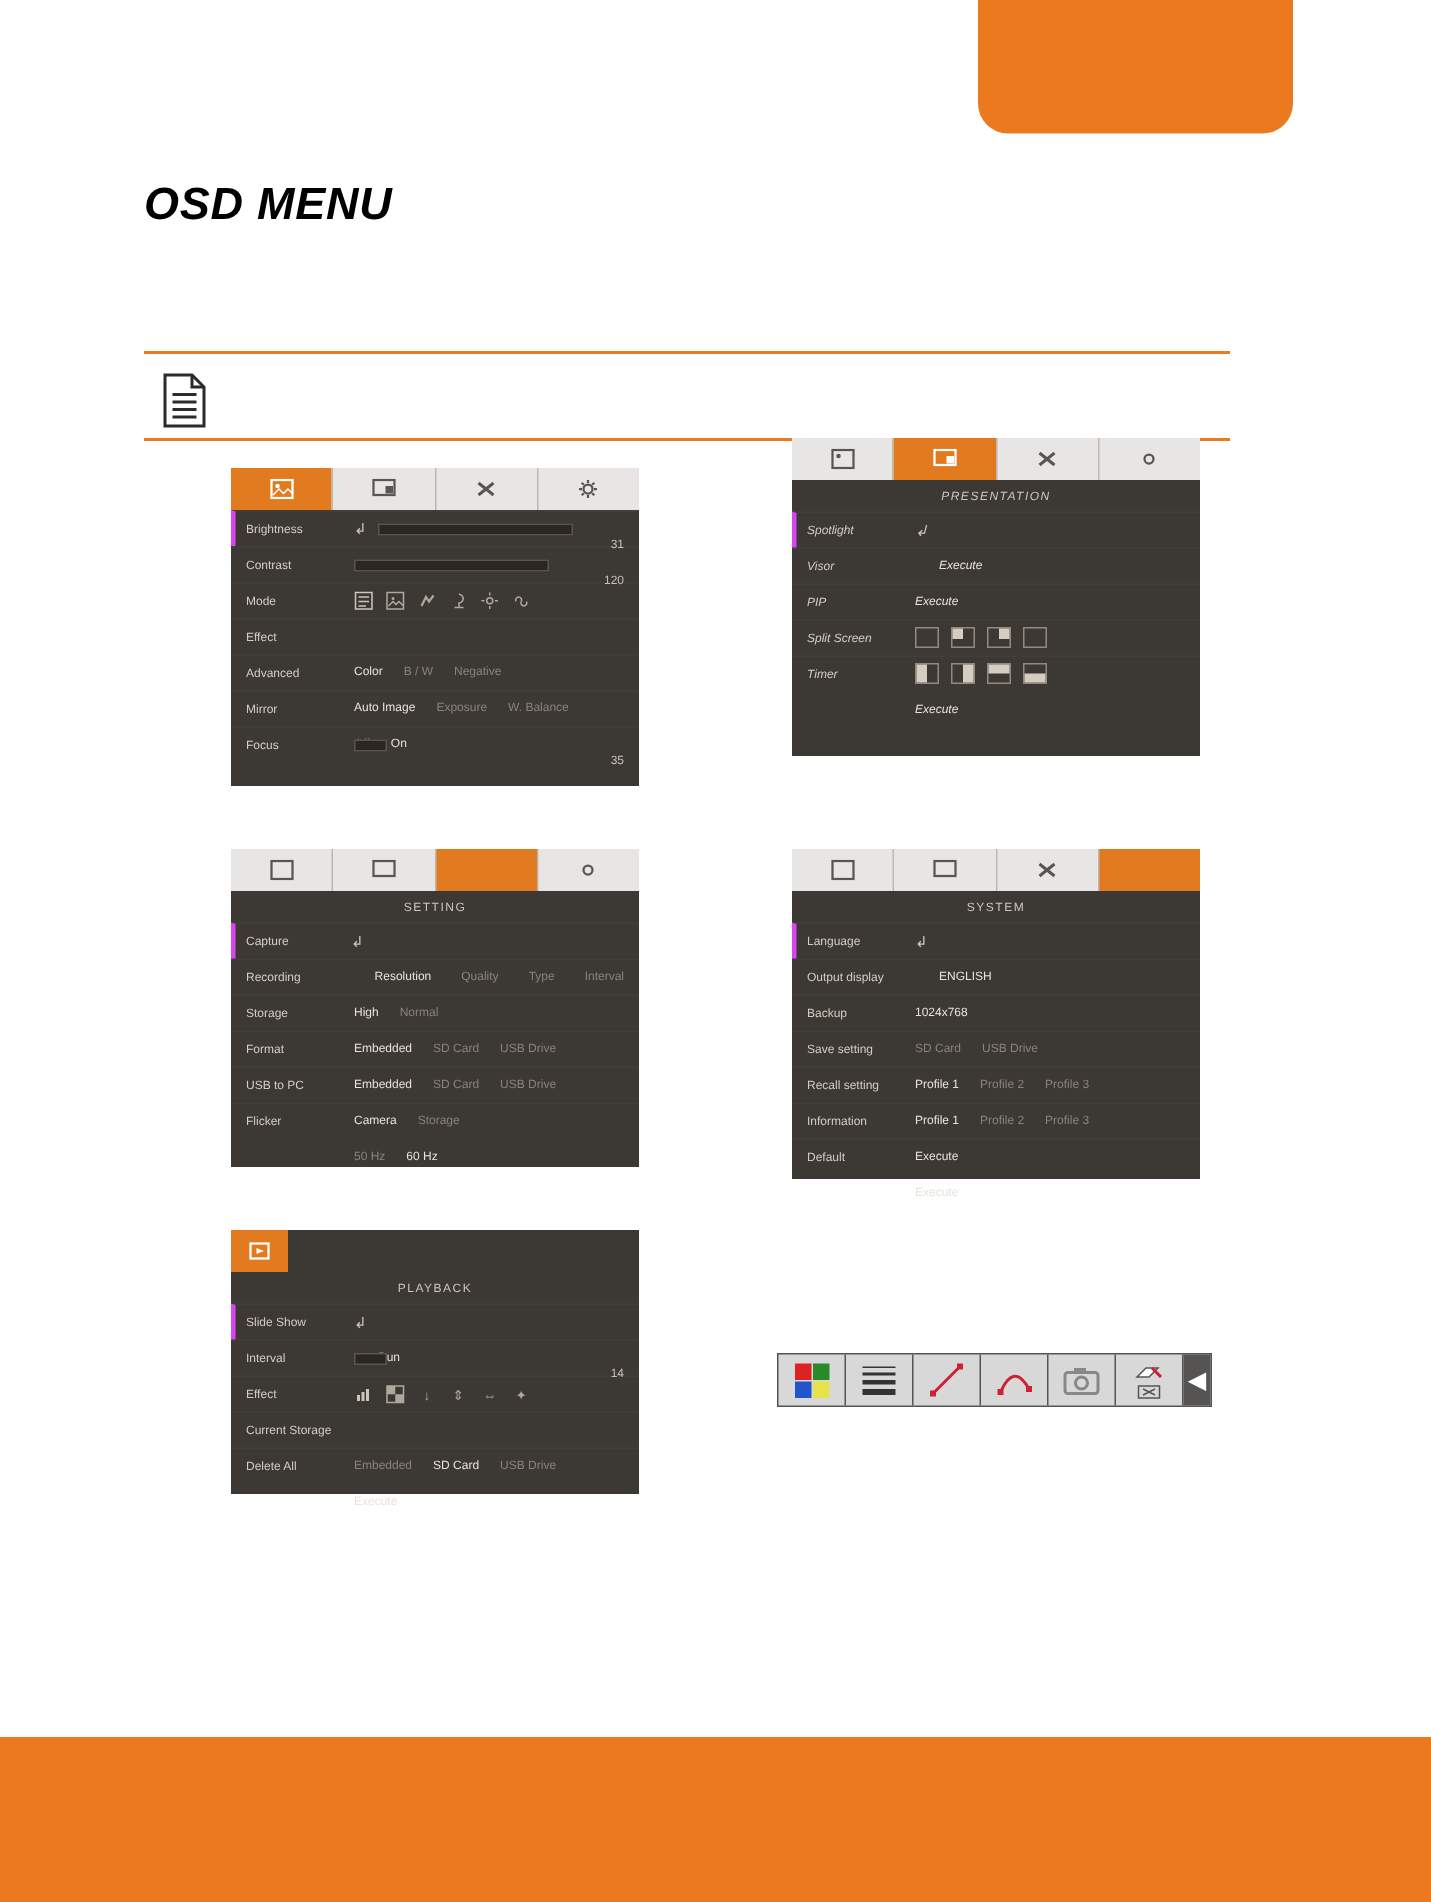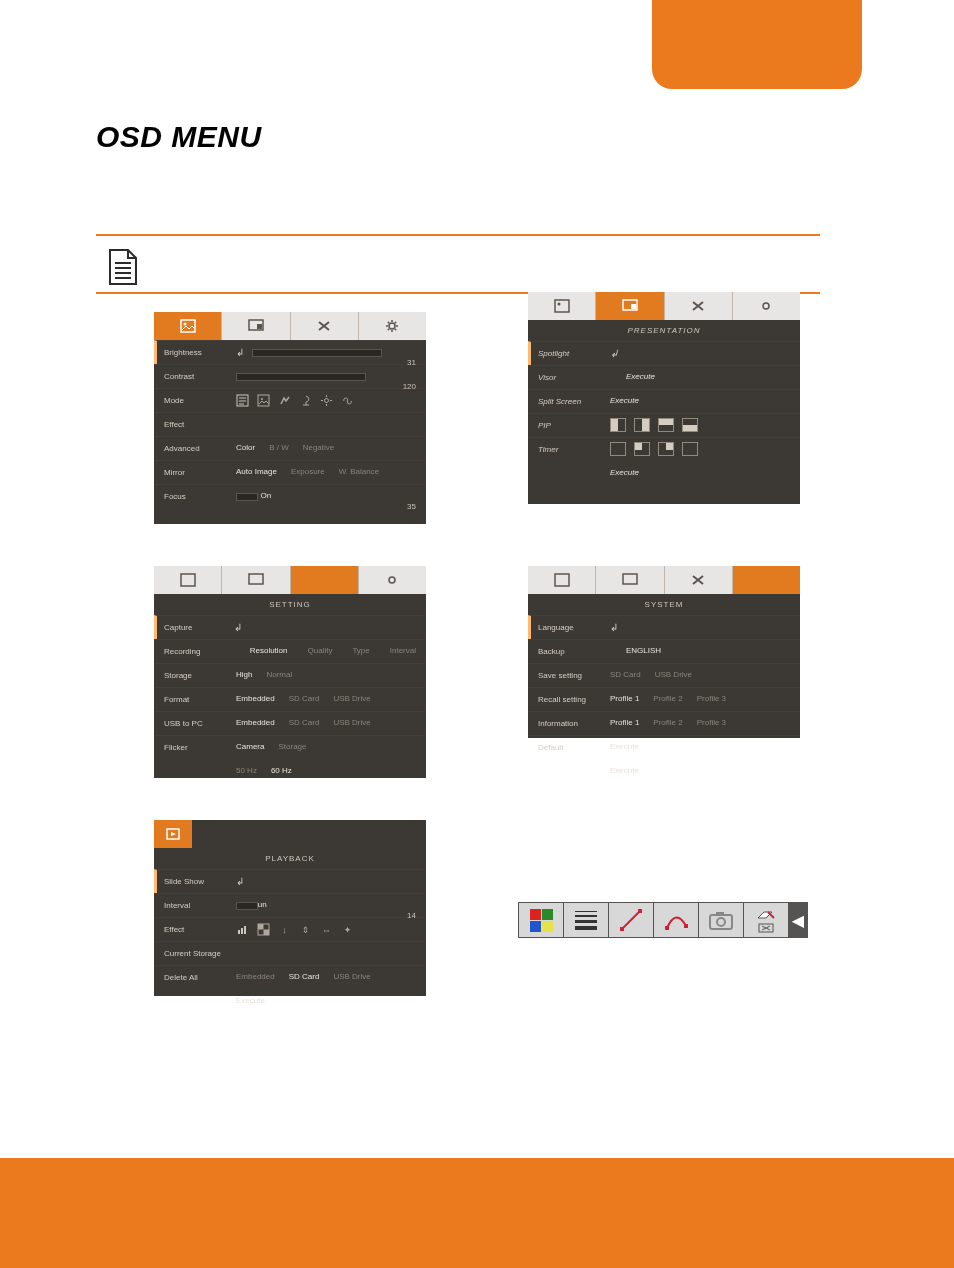--- a/index.html
+++ b/index.html
@@ -80,21 +80,21 @@
     height: 24px;
     padding: 0 10px;
     border-top: 1px solid rgba(255,255,255,0.03);
   }
   .row .label {
     width: 72px;
     font-size: 8px;
     color: #d6cdc2;
   }
   .row.sel {
-    border-left: 3px solid #fdba74;
+    border-left: 3px solid #d946ef;
     padding-left: 7px;
   }
   .row .vals {
     flex: 1;
     display: flex;
     gap: 14px;
     font-size: 8px;
     color: #8a837a;
     margin-top: 46px;
   }
@@ -347,58 +347,58 @@
         <span class="active">Execute</span>
       </div>
   </div>
   <div class="row">
     <span class="label">Visor</span>
     <div class="vals">
         <span class="active">Execute</span>
       </div>
   </div>
   <div class="row">
+    <span class="label">PIP</span>
+    <div class="vals" style="gap:8px;">
+      <span class="split-icon">
+          <span class="half"></span>
+          <span class="half" style="align-self:flex-end;height:60%;"></span>
+        </span>
+      <span class="split-icon">
+          <span class="half fill" style="height:60%;"></span>
+          <span class="half"></span>
+        </span>
+      <span class="split-icon">
+          <span class="half"></span>
+          <span class="half fill" style="height:60%;"></span>
+        </span>
+      <span class="split-icon">
+          <span class="half"></span>
+          <span class="half"></span>
+        </span>
+    </div>
+  </div>
+  <div class="row">
     <span class="label">Split Screen</span>
     <div class="vals" style="gap:8px;">
       <span class="split-icon">
           <span class="half fill"></span>
           <span class="half"></span>
         </span>
       <span class="split-icon">
           <span class="half"></span>
           <span class="half fill"></span>
         </span>
       <span class="split-icon" style="flex-direction:column">
           <span class="half fill"></span>
           <span class="half"></span>
         </span>
       <span class="split-icon" style="flex-direction:column">
           <span class="half"></span>
           <span class="half fill"></span>
-        </span>
-    </div>
-  </div>
-  <div class="row">
-    <span class="label">PIP</span>
-    <div class="vals" style="gap:8px;">
-      <span class="split-icon">
-          <span class="half"></span>
-          <span class="half" style="align-self:flex-end;height:60%;"></span>
-        </span>
-      <span class="split-icon">
-          <span class="half fill" style="height:60%;"></span>
-          <span class="half"></span>
-        </span>
-      <span class="split-icon">
-          <span class="half"></span>
-          <span class="half fill" style="height:60%;"></span>
-        </span>
-      <span class="split-icon">
-          <span class="half"></span>
-          <span class="half"></span>
         </span>
     </div>
   </div>
   <div class="row">
     <span class="label">Timer</span>
     <div class="vals">
         <span class="active">Execute</span>
       </div>
   </div>
 </div>
@@ -470,21 +470,21 @@
   </div>
   <div class="row">
     <span class="label">Flicker</span>
     <div class="vals">
         <span>50 Hz</span>
         <span class="active">60 Hz</span>
       </div>
   </div>
 </div>
 
-<div class="panel" style="left:528px; top:566px; height:172px;">
+<div class="panel" style="left:528px; top:566px; height:220px;">
   <div class="tabbar">
     <div class="tab">
         <svg width="16" height="14">
           <rect x="1" y="1" width="14" height="12" fill="none" stroke="#5a5550" stroke-width="1.5"></rect>
         </svg>
       </div>
     <div class="tab">
         <svg width="16" height="14">
           <rect x="1" y="1" width="14" height="10" fill="none" stroke="#5a5550" stroke-width="1.5"></rect>
         </svg>
@@ -506,20 +506,26 @@
         </svg>
       </div>
   </div>
   <div class="panel-title">SYSTEM</div>
 
   <div class="row sel">
     <span class="label">Language</span>
     <span class="enter-arrow">↲</span>
     <div class="vals">
         <span class="active">ENGLISH</span>
+      </div>
+  </div>
+  <div class="row">
+    <span class="label">Output display</span>
+    <div class="vals">
+        <span class="active">1024x768</span>
       </div>
   </div>
   <div class="row">
     <span class="label">Backup</span>
     <div class="vals">
         <span>SD Card</span>
         <span>USB Drive</span>
       </div>
   </div>
   <div class="row">

